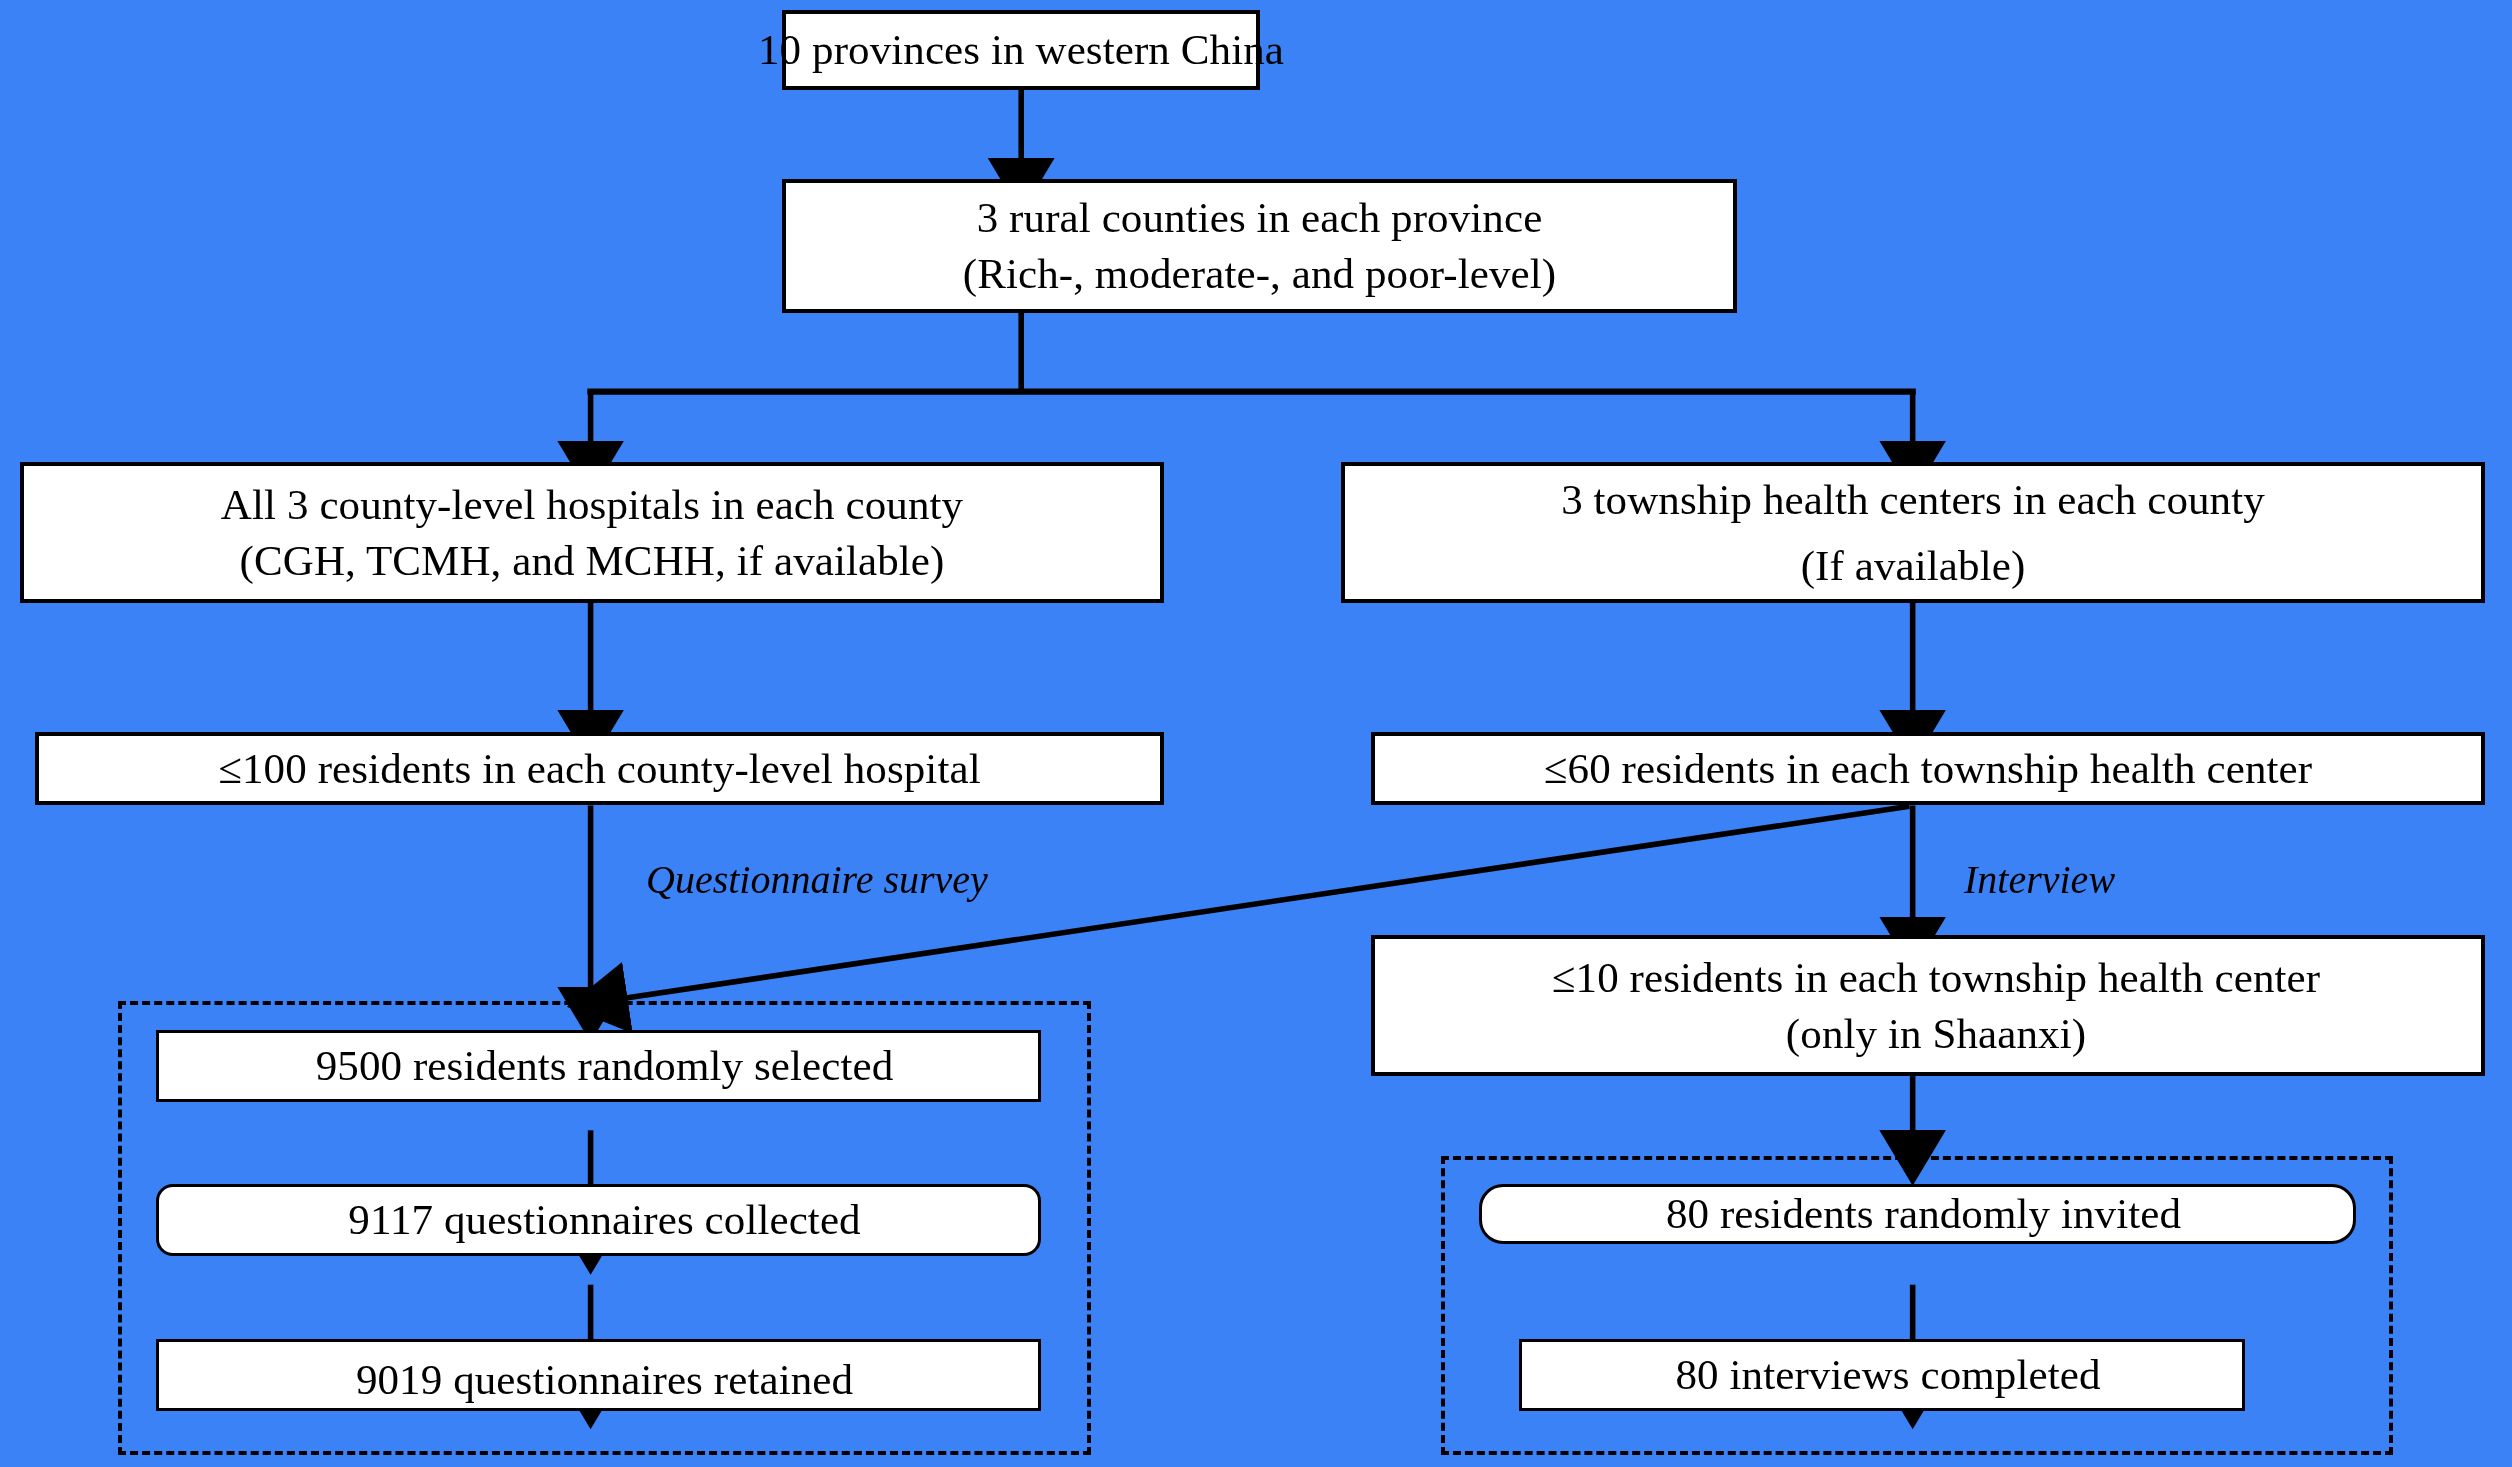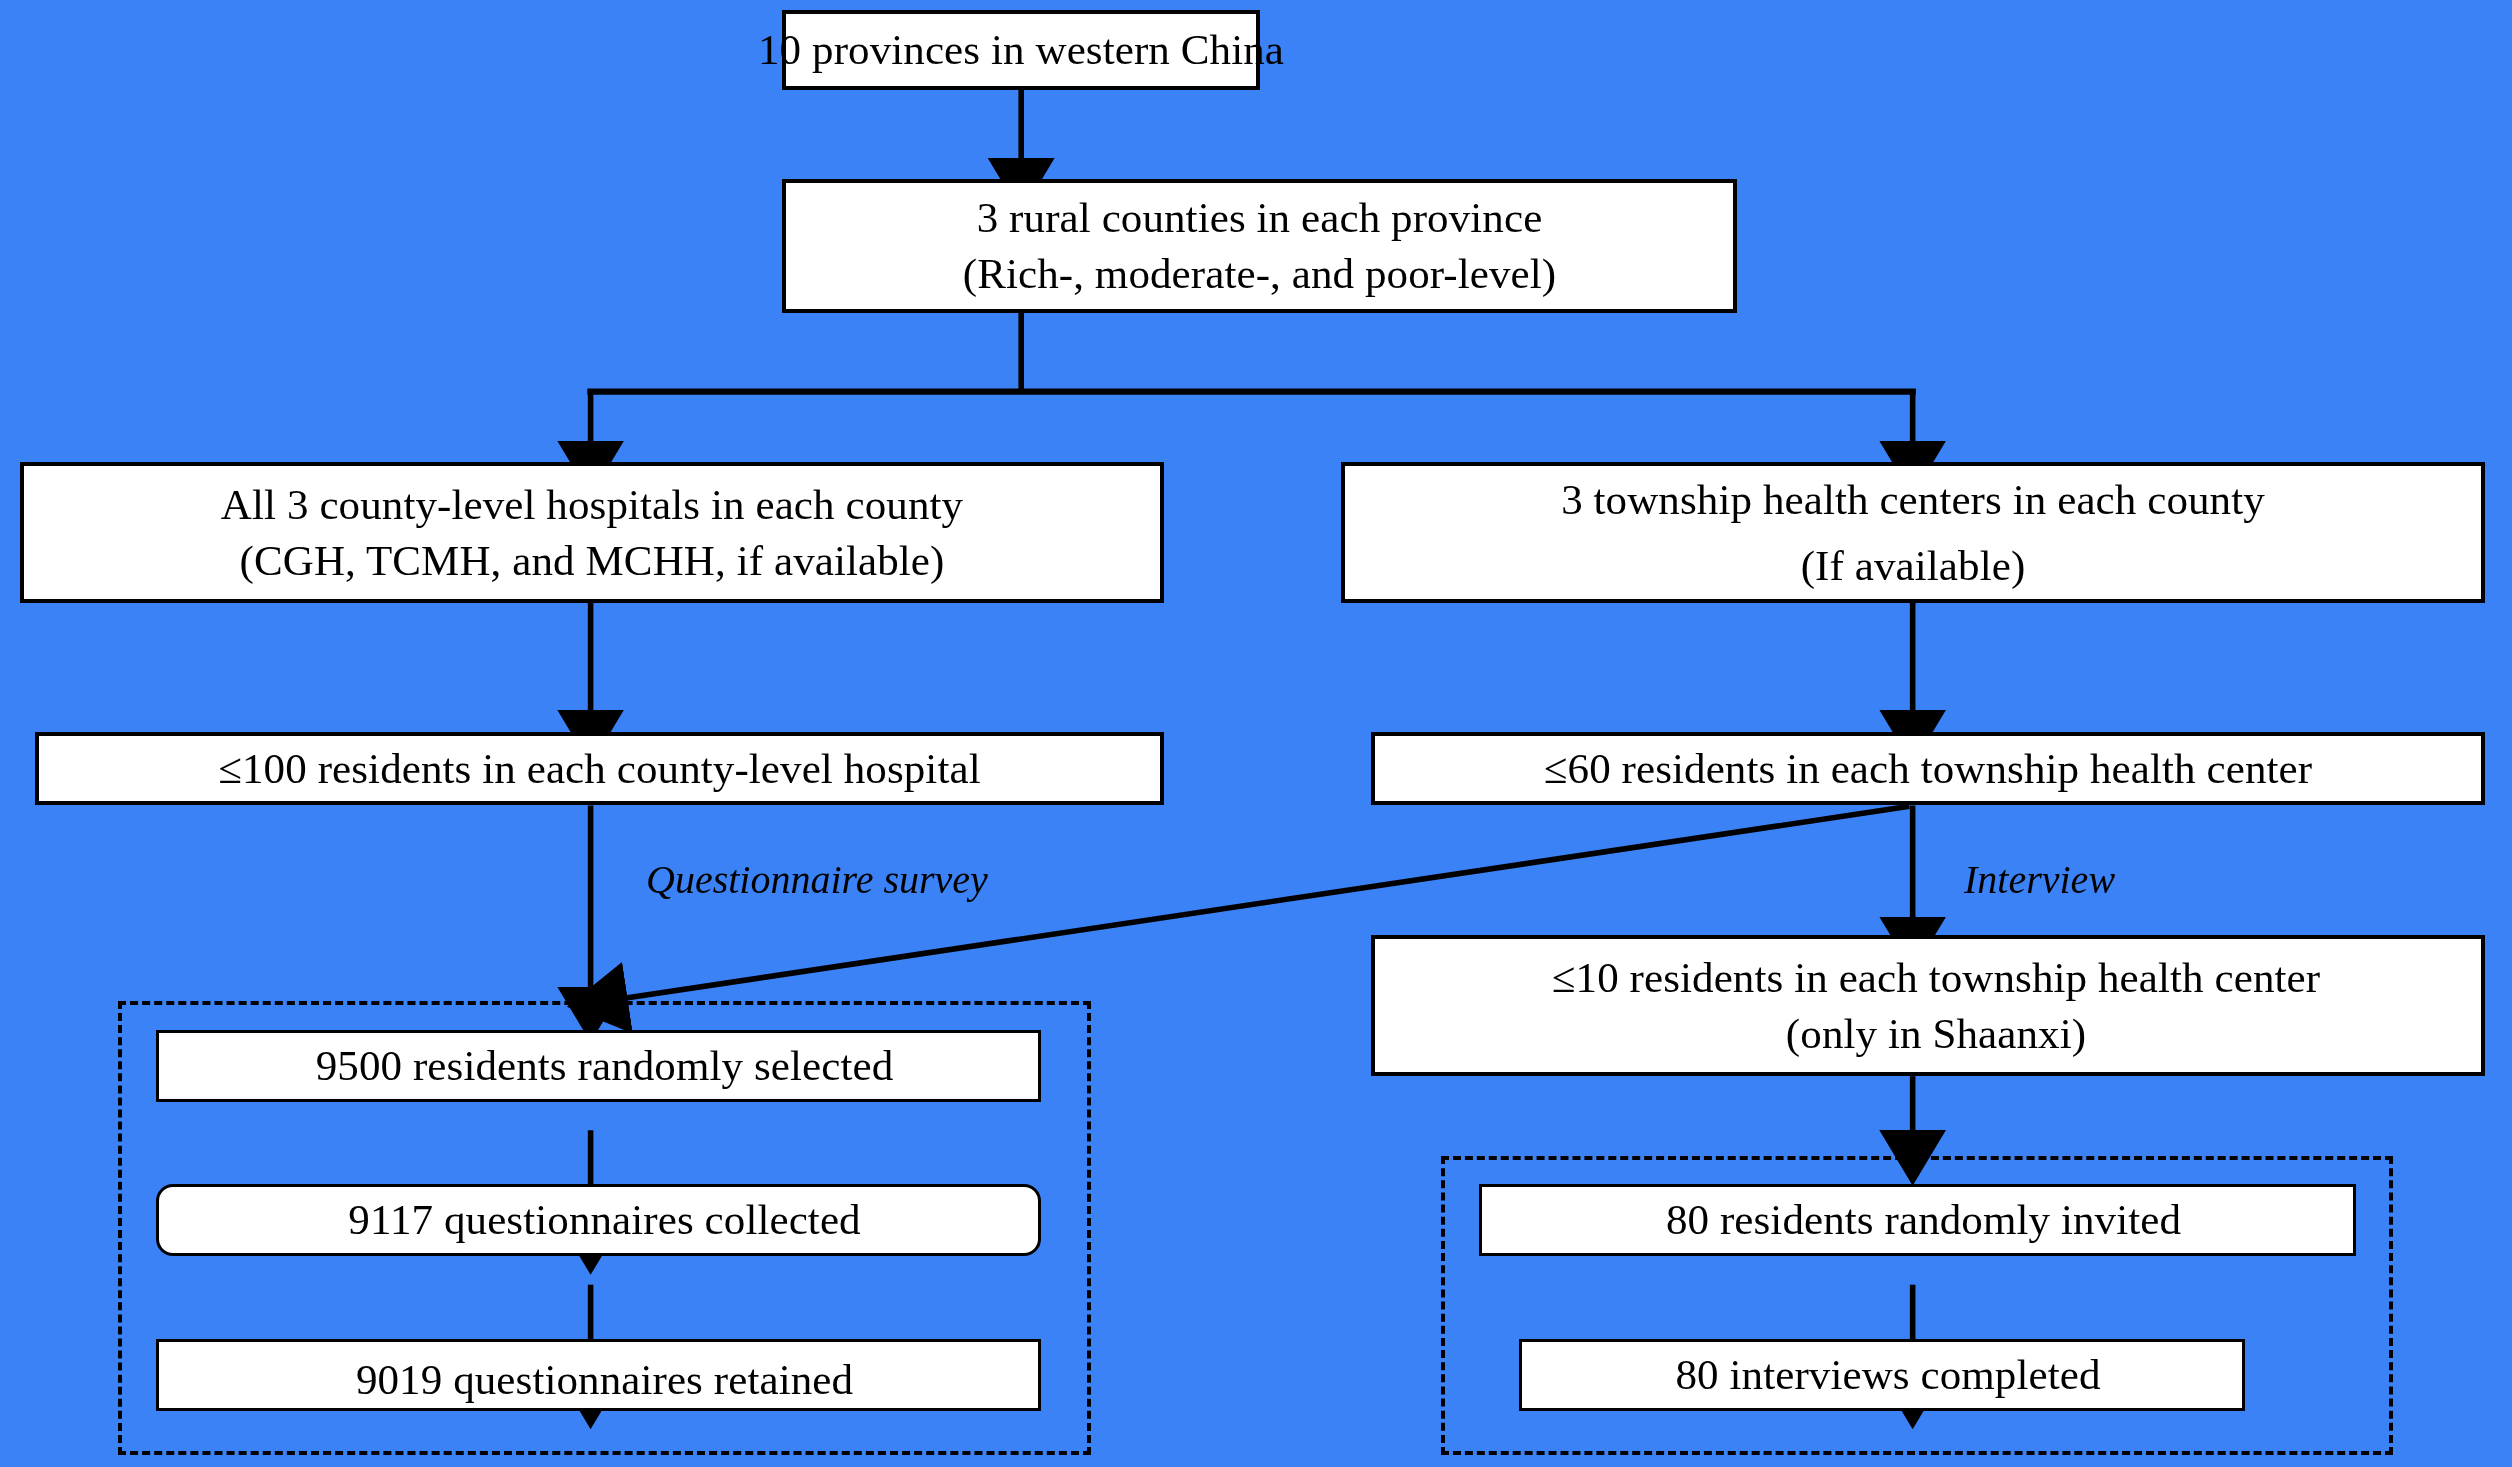--- a/index.html
+++ b/index.html
@@ -148,21 +148,21 @@
   <div class="node thin" style="left:156px; top:1184px; width:885px; height:72px;border-radius:17px;">
     <span class="line">9117 questionnaires collected</span>
   </div>
 
   <div class="node thin" style="left:156px; top:1339px; width:885px; height:72px;justify-content:flex-end;">
     <span class="line">9019 questionnaires retained</span>
   </div>
 
   <div class="group-box" style="left:1441px; top:1156px; width:952px; height:299px;"></div>
 
-  <div class="node thin" style="left:1479px; top:1184px; width:877px; height:72px;">
+  <div class="node thin" style="left:1479px; top:1184px; width:877px; height:60px;border-radius:24px;">
     <span class="line">80 residents randomly invited</span>
   </div>
 
   <div class="node thin" style="left:1519px; top:1339px; width:726px; height:72px;">
     <span class="line">80 interviews completed</span>
   </div>
 
 </div>
 
 

